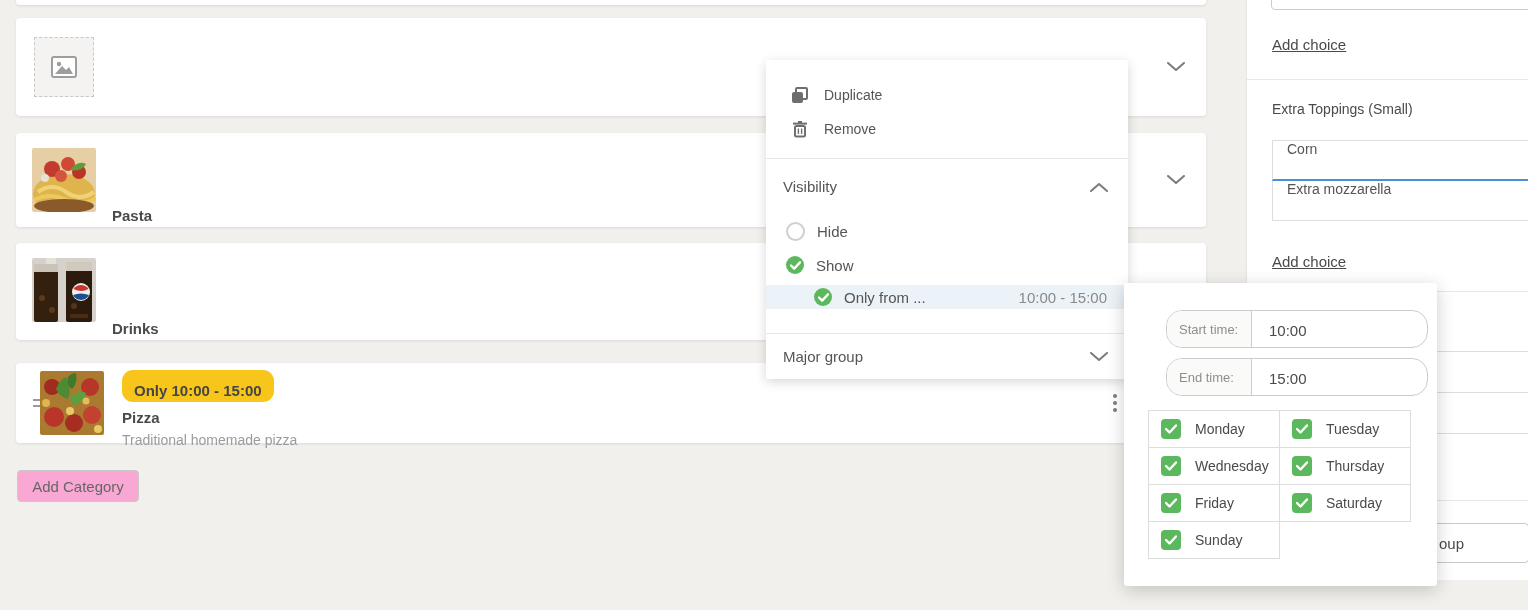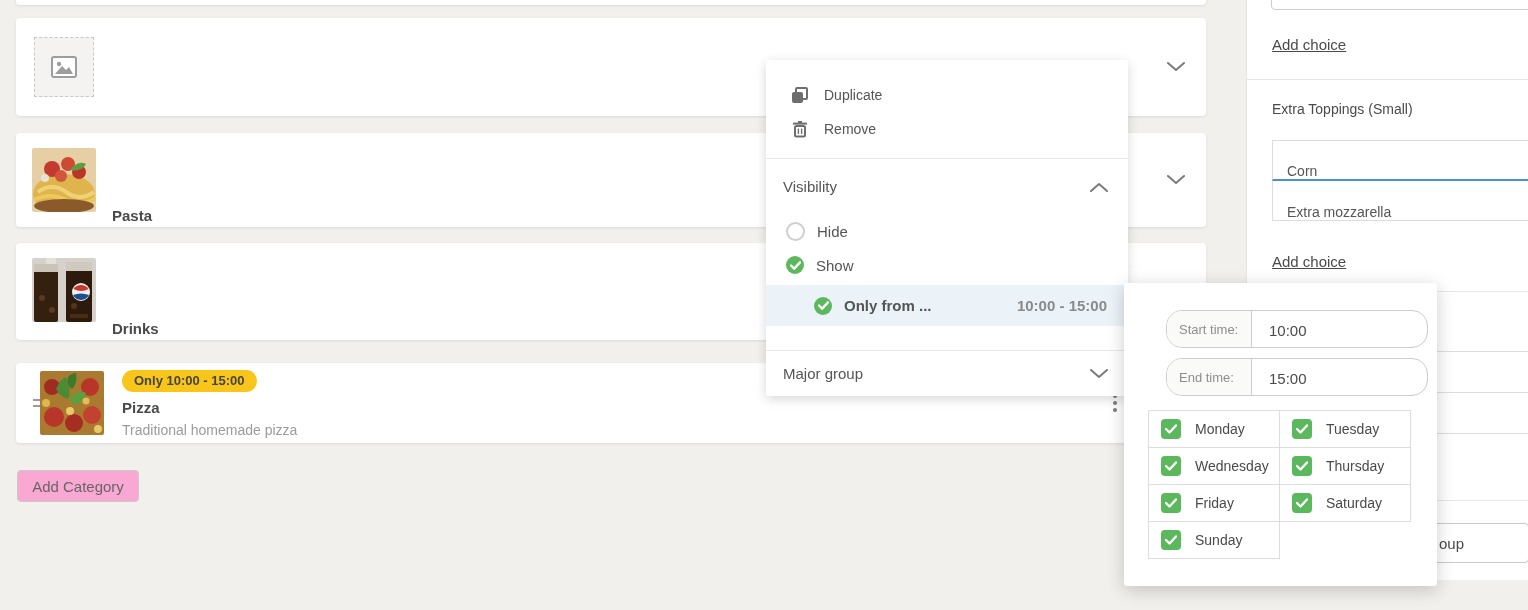--- a/index.html
+++ b/index.html
@@ -16,22 +16,22 @@
   .card-pizza{top:363px;height:80px;}
   .card-img{position:absolute;left:16px;top:15px;width:64px;height:64px;border-radius:2px;overflow:hidden;}
   .img-placeholder{position:absolute;left:18px;top:19px;width:58px;height:58px;background:#f4f3f1;
                    border:1px dashed #c7c7c7;display:flex;align-items:center;justify-content:center;}
   .card-title{font-size:15px;font-weight:bold;color:#4a4a4a;line-height:22px;}
   .card-desc{font-size:14px;color:#9b9b9b;line-height:22px;}
   .vcenter-text{position:absolute;left:96px;top:0;bottom:0;display:flex;align-items:flex-end;}
   .best-text{position:absolute;left:96px;top:29px;}
   .chevron{position:absolute;right:16px;top:0;bottom:0;width:28px;display:flex;align-items:center;justify-content:center;}
   .pizza-text{position:absolute;left:106px;top:7px;}
-  .badge{display:inline-block;background:#f8c51b;color:#454545;font-size:13px;font-weight:bold;
-         padding:3px 12px 3px;border-radius:11px;line-height:16px;}
+  .badge{display:inline-block;background:#f8c51b;color:#454545;font-size:15px;font-weight:bold;
+         padding:13px 12px 3px;border-radius:11px;line-height:16px;}
   .pizza-title{margin-top:5px;}
   .drag-handle{position:absolute;left:6px;top:0;bottom:0;width:34px;display:flex;flex-direction:column;
                align-items:center;justify-content:center;gap:4px;cursor:grab;}
   .drag-handle i{display:block;width:13px;height:2px;background:#9a9a9a;}
   .kebab{position:absolute;left:1087px;top:0;bottom:0;width:24px;display:flex;flex-direction:column;
          align-items:center;justify-content:center;gap:3px;cursor:pointer;}
   .kebab i{display:block;width:4px;height:4px;border-radius:50%;background:#7d7d7d;}
   .add-category{position:absolute;left:17px;top:470px;width:122px;height:32px;background:#f9a8d4;
                 border:1px solid #c9c9c9;border-radius:4px;font-size:15px;color:#666;
                 font-family:"Liberation Sans",sans-serif;cursor:pointer;}
@@ -39,21 +39,21 @@
   .right-panel{position:absolute;left:1246px;top:0;width:282px;height:580px;background:#fff;
                border-left:1px solid #e7e5e2;}
   .partial-input{position:absolute;left:24px;top:-30px;width:276px;height:40px;background:#fff;
                  border:1px solid #ccc;border-radius:4px;box-sizing:border-box;}
   .add-choice{position:absolute;left:25px;font-size:15px;color:#4a4a4a;text-decoration:underline;cursor:pointer;}
   .ac1{top:36px;}
   .ac2{top:253px;}
   .rp-divider{position:absolute;left:0;width:282px;height:1px;background:#e8e8e8;}
   .rp-heading{position:absolute;left:25px;top:101px;font-size:14px;color:#4a4a4a;}
   .choice-rows{position:absolute;left:25px;top:140px;width:257px;}
-  .choice-row{height:40px;border:1px solid #ddd;box-sizing:border-box;display:flex;align-items:flex-end;background:#fff;}
+  .choice-row{height:40px;border:1px solid #ddd;box-sizing:border-box;display:flex;align-items:flex-start;background:#fff;}
   .choice-row.focused{border-bottom:2px solid #4a90d9;height:41px;}
   .choice-row + .choice-row{border-top:none;}
   .choice-row input{border:none;outline:none;background:transparent;font-family:"Liberation Sans",sans-serif;
                     font-size:14px;color:#555;padding:0 0 0 14px;width:100%;}
   .ghost-row{position:absolute;left:25px;width:257px;height:42px;border:1px solid #ddd;box-sizing:border-box;background:#fff;}
   .partial-btn{position:absolute;left:25px;top:523px;width:257px;height:40px;border:1px solid #c9c9c9;
                border-radius:4px;box-sizing:border-box;background:#fff;}
   .partial-btn span{position:absolute;left:166px;top:0;bottom:0;display:flex;align-items:center;
                     font-size:15px;color:#4a4a4a;}
   
@@ -62,21 +62,21 @@
   .menu-item{height:34px;display:flex;align-items:center;padding:0 20px 0 25px;font-size:14px;color:#555;cursor:pointer;}
   .menu-item .mi-icon{width:17px;display:flex;justify-content:center;margin-right:16px;}
   .menu-divider{height:1px;background:#e8e8e8;margin-top:12px;}
   .section-header{display:flex;align-items:center;justify-content:space-between;
                   padding:0 20px 0 17px;font-size:15px;color:#555;cursor:pointer;}
   .vis-header{height:54px;}
   .major-header{height:45px;}
   .opt-row{display:flex;align-items:center;font-size:15px;color:#555;cursor:pointer;}
   .opt-hide{height:36px;padding-left:20px;}
   .opt-show{height:32px;padding-left:20px;}
-  .opt-only{height:41px;margin-top:4px;padding-left:48px;background:#ebf2f8;position:relative;font-weight:bold;}
+  .opt-only{height:24px;margin-top:4px;padding-left:48px;background:#ebf2f8;position:relative;}
   .opt-label{margin-left:12px;}
   .radio{width:15px;height:15px;border:2px solid #cfcfcf;border-radius:50%;background:#fff;box-sizing:content-box;}
   .check-circle{width:18px;height:18px;border-radius:50%;background:#5cb85c;display:flex;
                 align-items:center;justify-content:center;flex:none;}
   .time-range{position:absolute;right:21px;top:0;bottom:0;display:flex;align-items:center;
               font-size:15px;color:#8a8a8a;}
   .mg-divider{margin-top:24px;}
   
   .time-popup{position:absolute;left:1124px;top:283px;width:313px;height:303px;background:#fff;
               border-radius:3px;box-shadow:0 4px 18px rgba(0,0,0,.20);z-index:60;}

